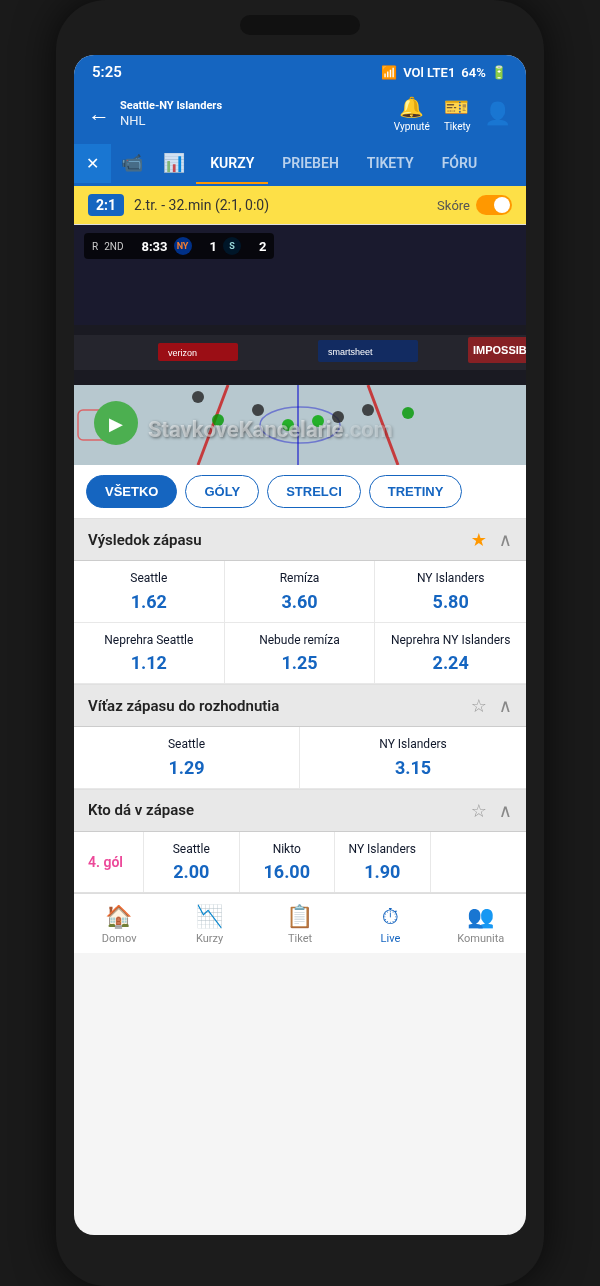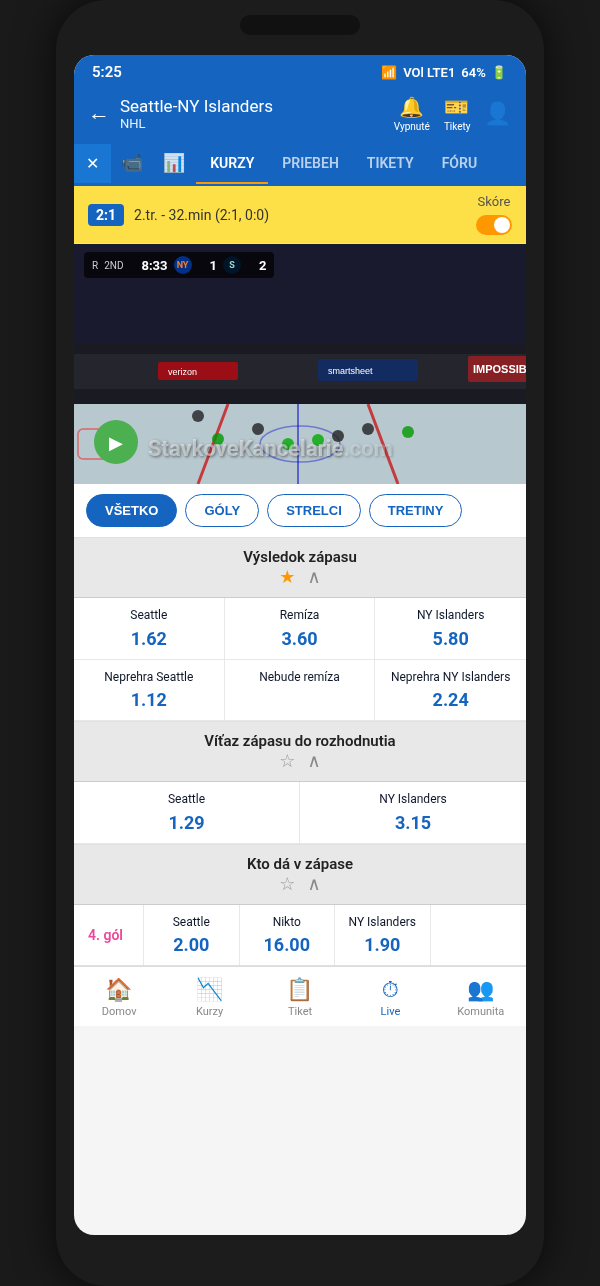--- a/index.html
+++ b/index.html
@@ -54,22 +54,22 @@
       align-items: center;
       justify-content: space-between;
       color: white;
     }
     .header-left {
       display: flex;
       align-items: center;
       gap: 10px;
     }
     .header-title {
-      font-size: 17px;
-      font-weight: 400;
+      font-size: 11px;
+      font-weight: 700;
       line-height: 1.2;
     }
     .header-sub {
       font-size: 13px;
       font-weight: 400;
       opacity: 0.9;
     }
     .header-icons {
       display: flex;
       gap: 14px;
@@ -148,21 +148,20 @@
       font-size: 14px;
       color: #333;
       flex: 1;
     }
     .score-toggle-wrap {
       display: flex;
       align-items: center;
       gap: 6px;
       font-size: 13px;
       color: #555;
-      flex-direction: column;
     }
     .toggle {
       width: 36px;
       height: 20px;
       background: #ff9800;
       border-radius: 10px;
       position: relative;
     }
     .toggle::after {
       content: '';
@@ -266,21 +265,20 @@
       color: #1565c0;
     }
     
     .section-header {
       background: #e8e8e8;
       padding: 10px 14px;
       display: flex;
       align-items: center;
       justify-content: space-between;
       border-bottom: 1px solid #ccc;
-      flex-direction: column;
     }
     .section-title {
       font-size: 15px;
       font-weight: 600;
       color: #222;
     }
     .section-icons {
       display: flex;
       gap: 12px;
       align-items: center;
@@ -565,20 +563,21 @@
       <div class="odds-cell">
         <div class="odds-label">NY Islanders</div>
         <div class="odds-value">5.80</div>
       </div>
       <div class="odds-cell">
         <div class="odds-label">Neprehra Seattle</div>
         <div class="odds-value">1.12</div>
       </div>
       <div class="odds-cell">
         <div class="odds-label">Nebude remíza</div>
+        <div class="odds-value">1.25</div>
       </div>
       <div class="odds-cell">
         <div class="odds-label">Neprehra NY Islanders</div>
         <div class="odds-value">2.24</div>
       </div>
     </div>
 
     <div class="section-header">
       <span class="section-title">Víťaz zápasu do rozhodnutia</span>
       <div class="section-icons">

